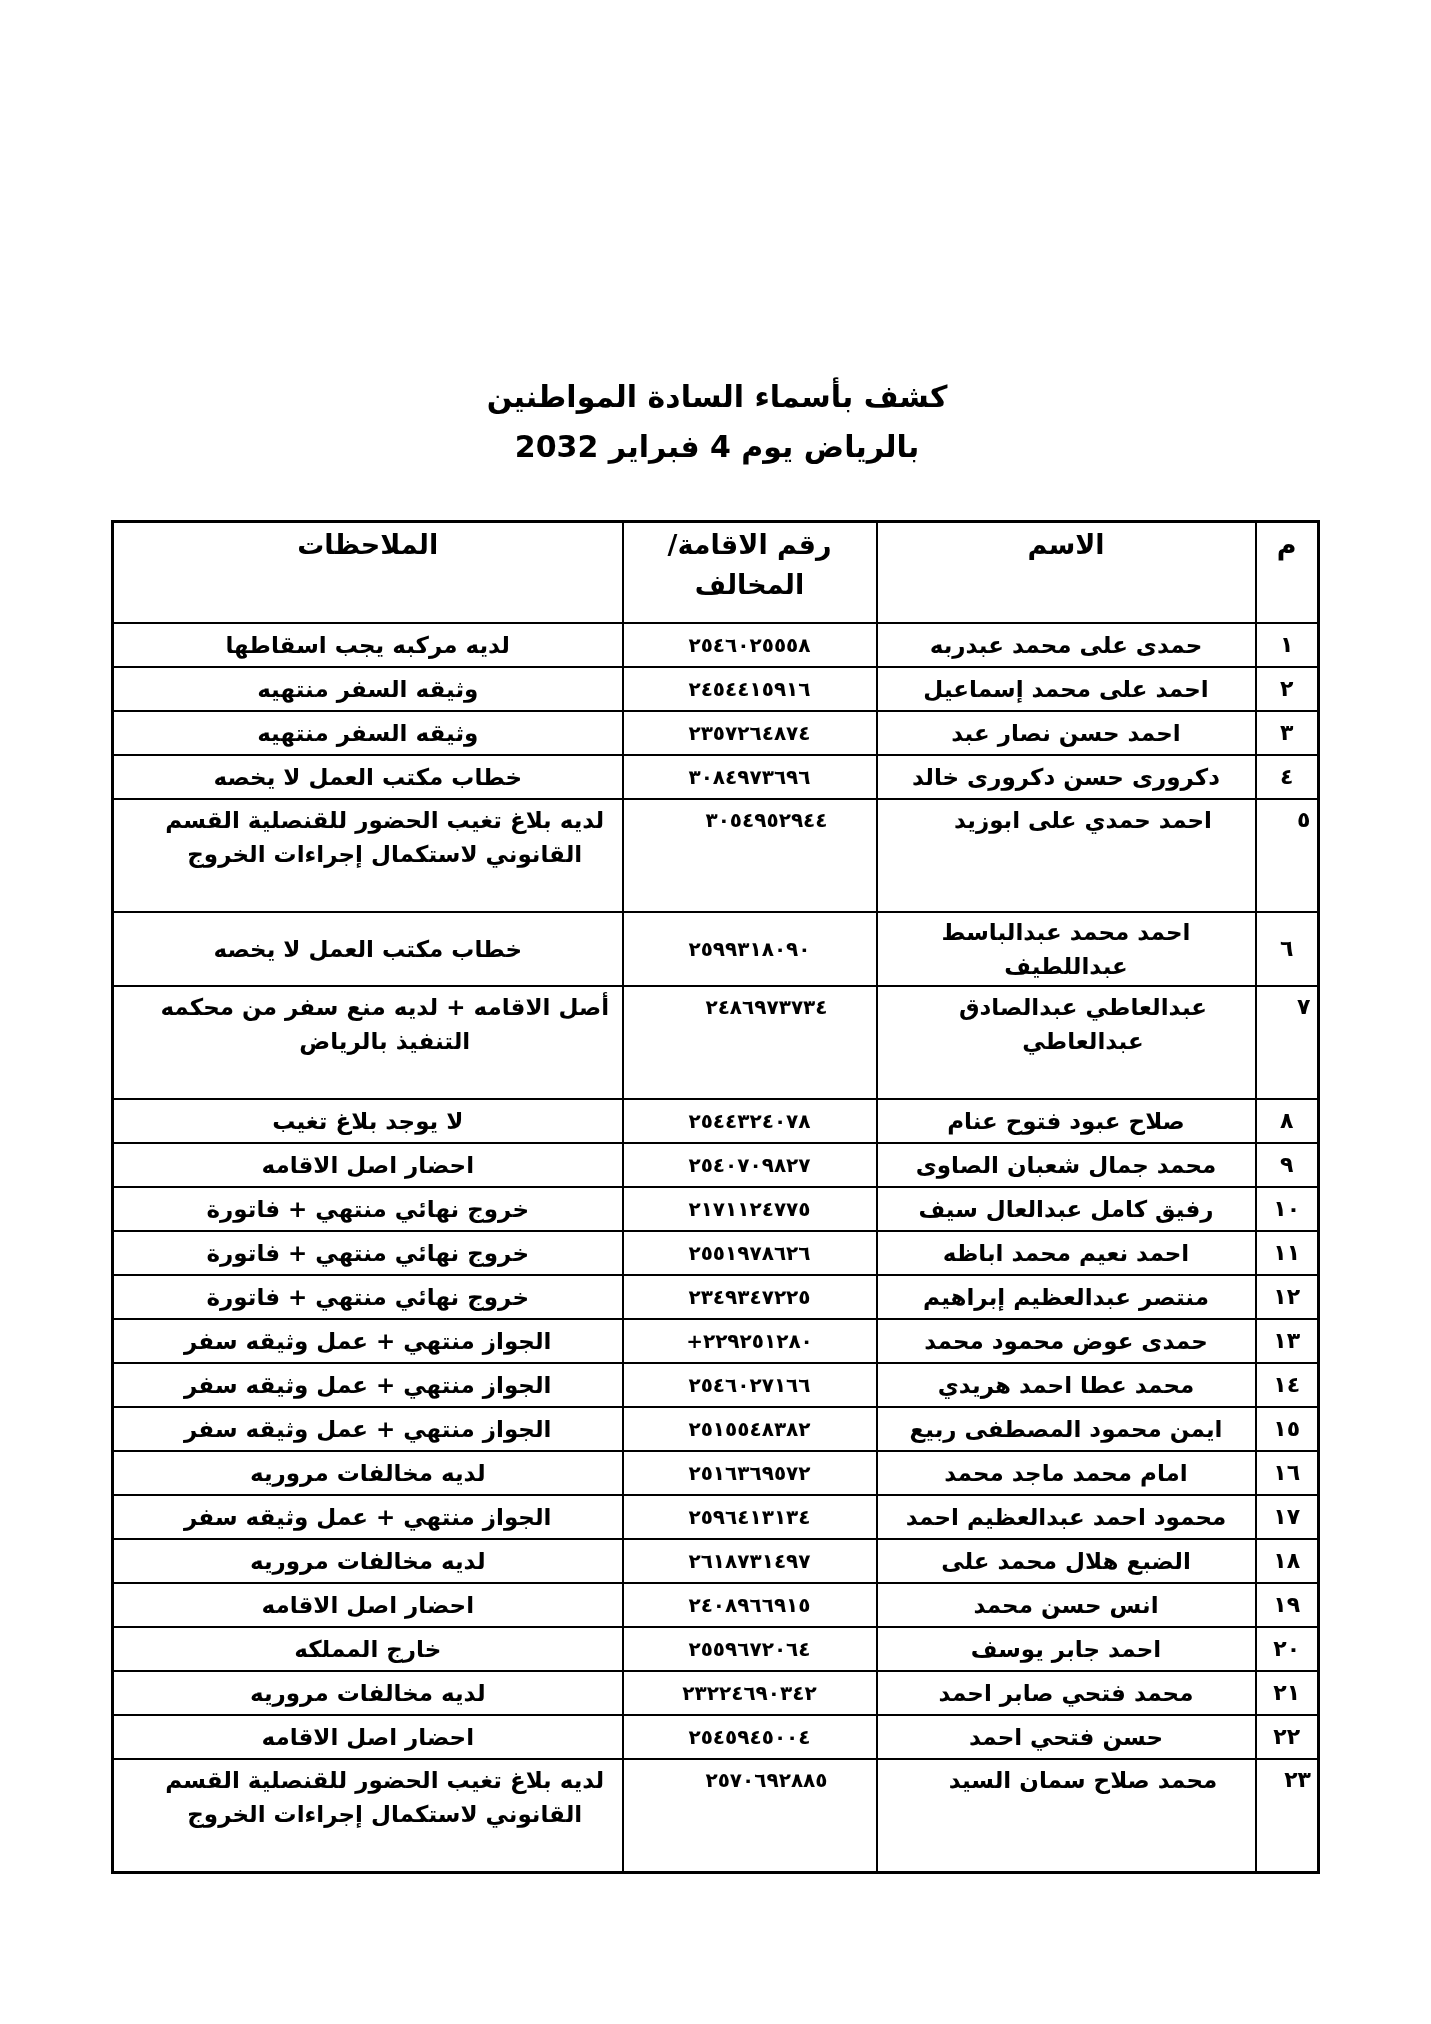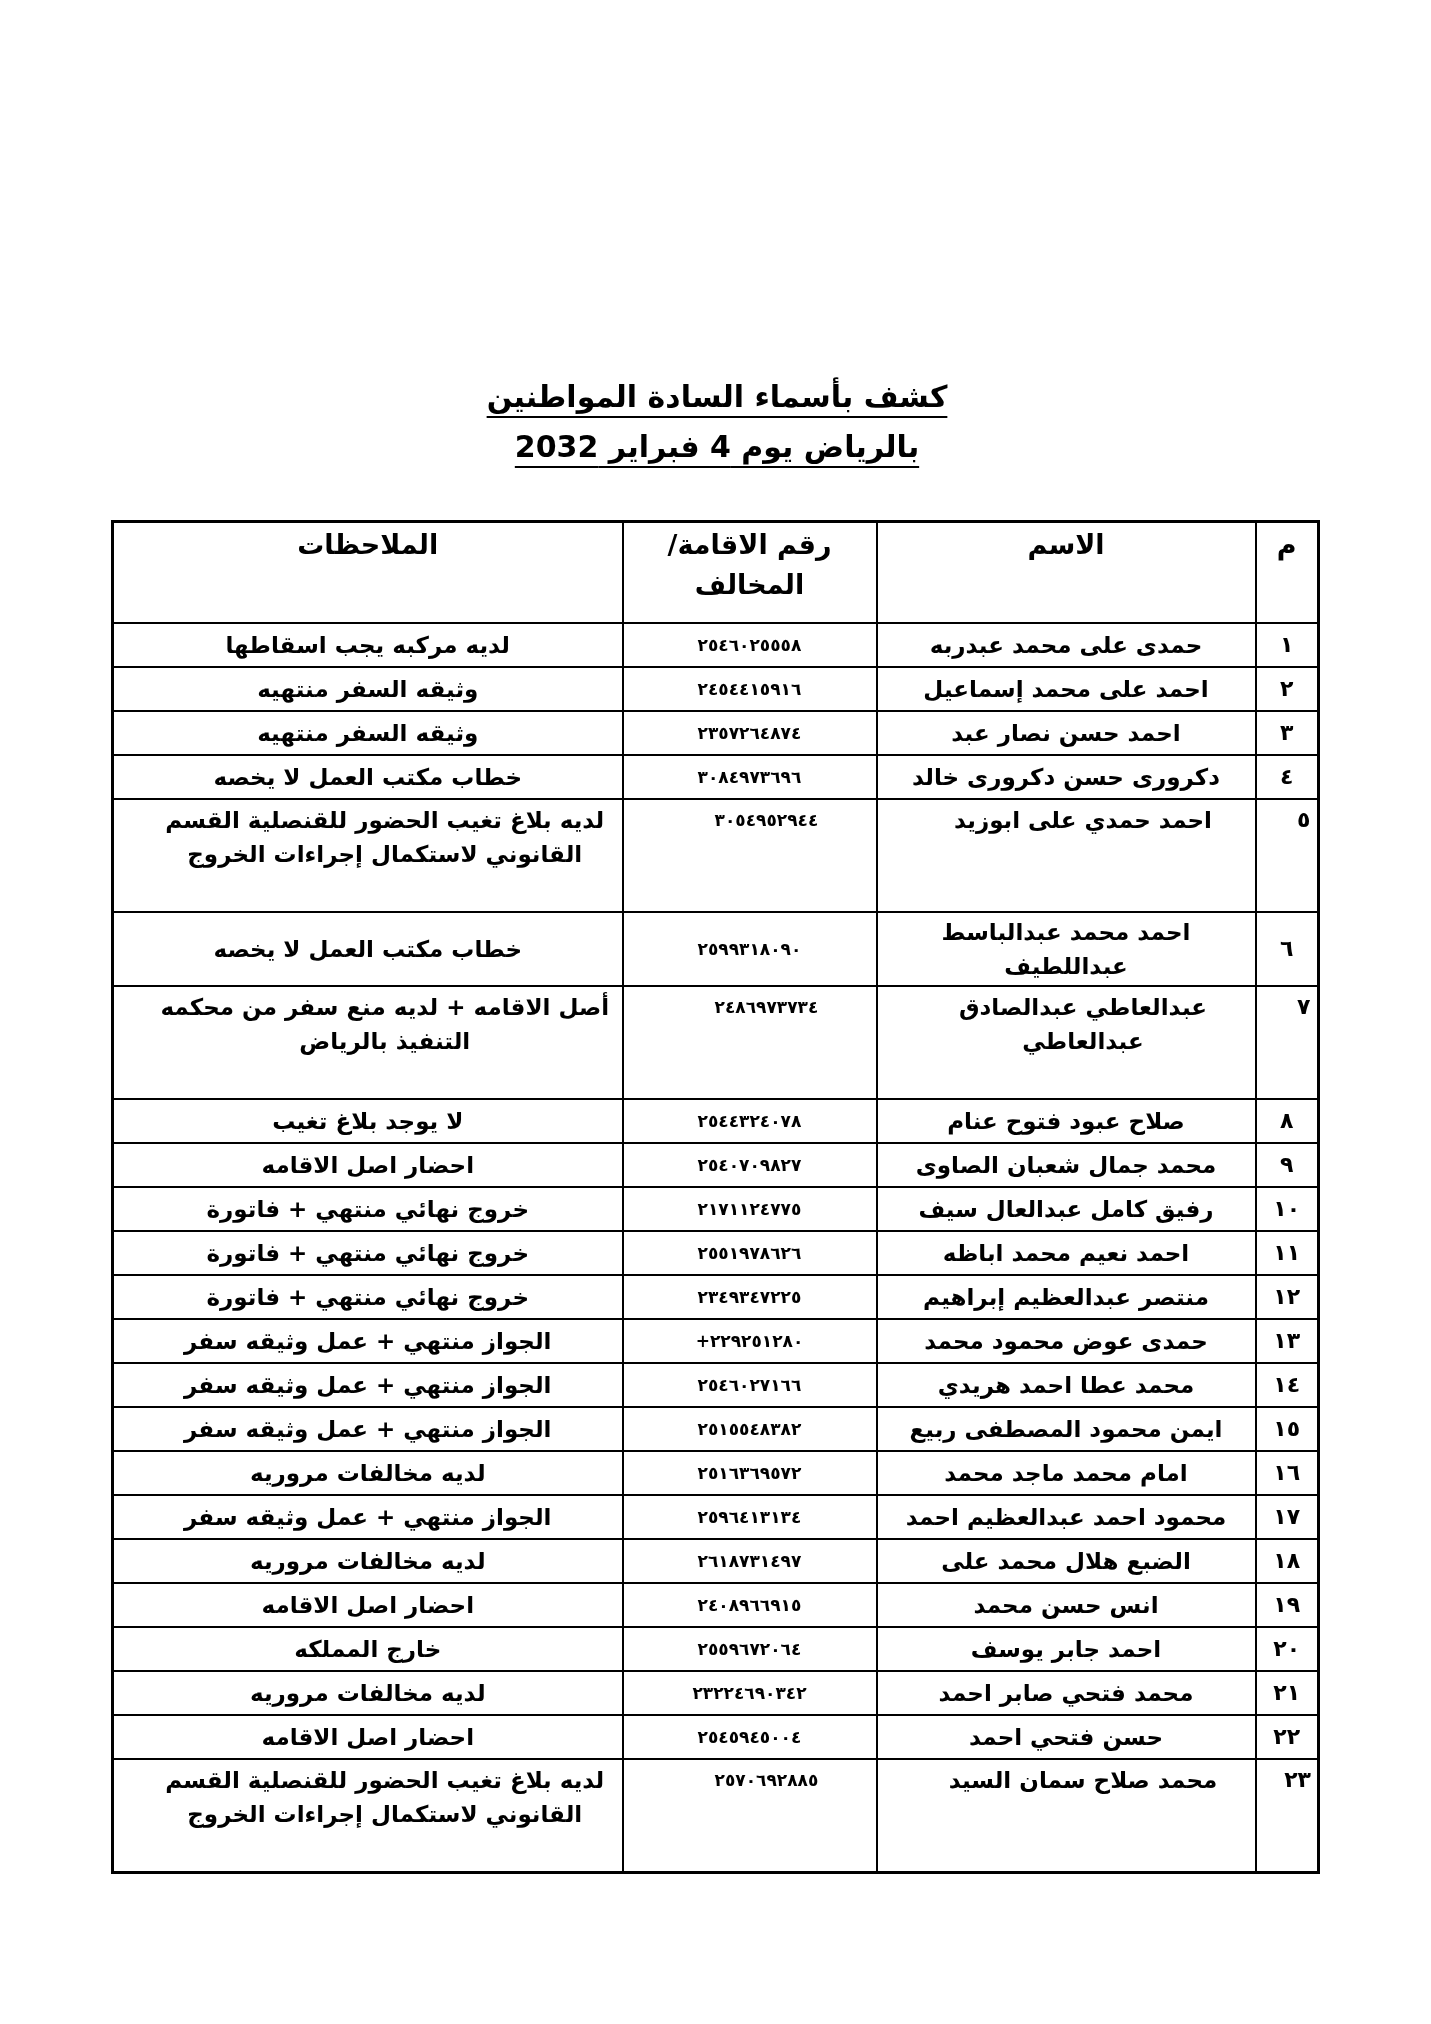--- a/index.html
+++ b/index.html
@@ -21,21 +21,20 @@
     margin-left: 114px;
   }
   .title-block {
     padding-top: 372px;
     text-align: center;
   }
   .title-line {
     font-size: 30px;
     font-weight: bold;
     line-height: 50px;
-    text-decoration: underline;
     text-decoration-thickness: 2px;
     text-underline-offset: 9px;
     white-space: pre-line;
   }
   table.list {
     margin-top: 48px;
     width: 1206px;
     border-collapse: collapse;
     border: 3px solid #000;
     table-layout: fixed;
@@ -60,21 +59,21 @@
   thead th.col-number { white-space: pre-line; }
   tbody td {
     height: 38px;
     vertical-align: middle;
     font-size: 23px;
     line-height: 34px;
   }
   tbody td.col-number {
     direction: ltr;
     letter-spacing: 4px;
-    font-size: 17px;
+    font-size: 20px;
   }
   tbody td.col-index { font-size: 22px; }
   tbody tr.tall td {
     height: 106px;
     vertical-align: top;
     padding-top: 3px;
     padding-left: 40px;
   }
 </style>
 </head>

